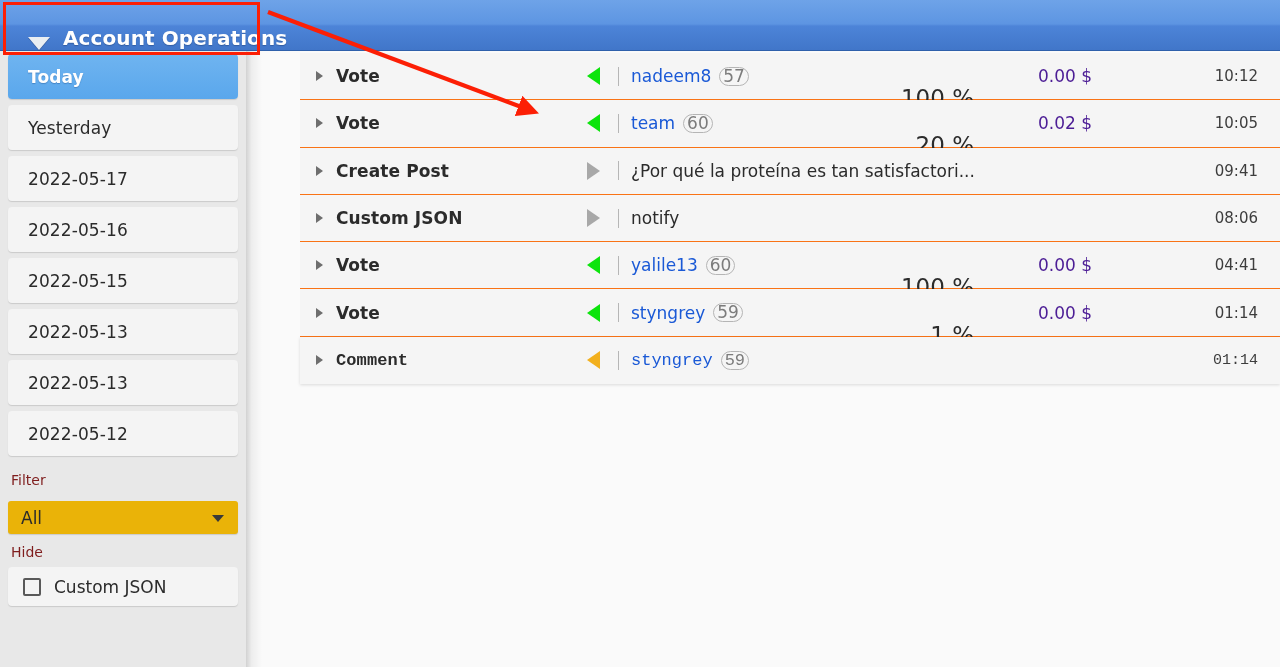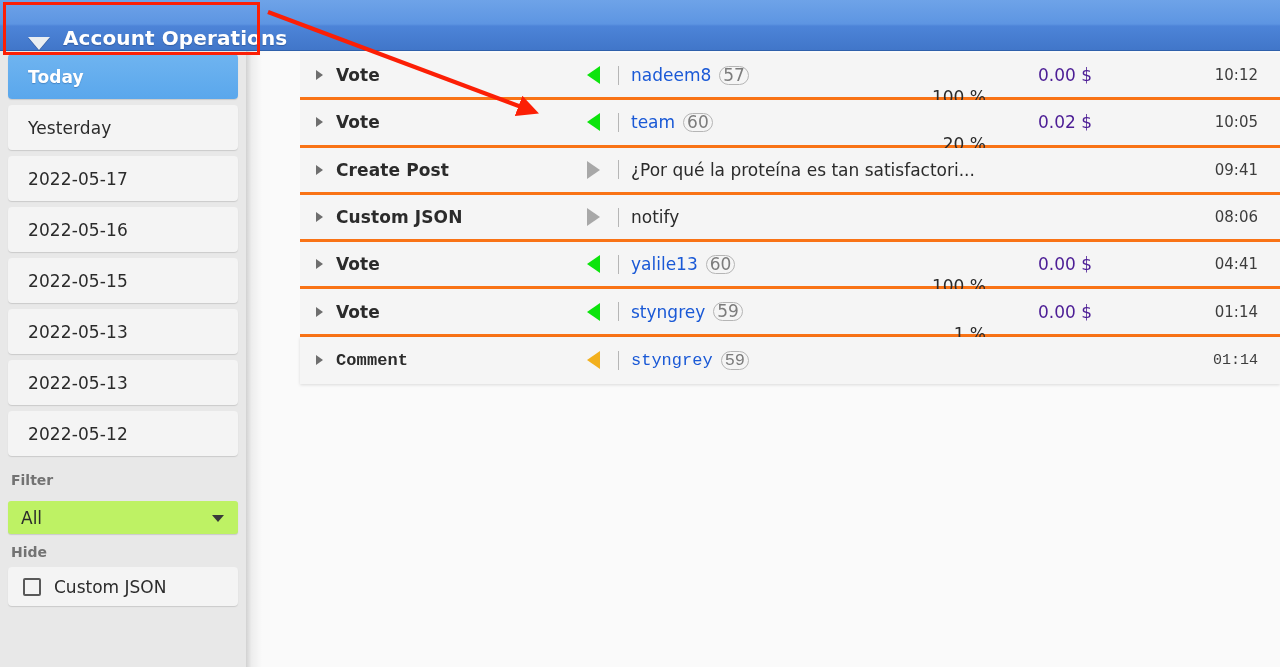--- a/index.html
+++ b/index.html
@@ -94,22 +94,22 @@
   .side-item:first-child { margin-top: 3px; }
   .side-item.selected {
     background: linear-gradient(to bottom, #6fb4f0 0%, #5aa7ec 100%);
     color: #ffffff;
     font-weight: bold;
     text-shadow: 0 1px 1px rgba(30,80,140,.4);
   }
 
   .side-section-label {
     font-size: 14px;
-    font-weight: bold;
-    color: #737373;
+    font-weight: normal;
+    color: #7f1d1d;
     padding: 10px 0 7px 11px;
   }
 
   .seg-group {
     display: flex;
     margin: 0 8px;
     height: 35px;
     border-radius: 3px;
     overflow: hidden;
     box-shadow: 0 1px 1px rgba(0,0,0,.13);
@@ -130,21 +130,21 @@
     color: #ffffff;
     font-weight: bold;
   }
   .seg.s0 { width: 113px; }
   .seg.s1 { width: 56px; }
   .seg.s2 { width: 61px; }
 
   .select-box {
     margin: 6px 8px 0 8px;
     height: 33px;
-    background: #bef264;
+    background: #eab308;
     border-radius: 3px;
     box-shadow: 0 1px 1px rgba(0,0,0,.13);
     display: flex;
     align-items: center;
     padding: 0 12px 0 13px;
     font-size: 17px;
     color: #2b2b2b;
     position: relative;
   }
   .select-caret {
@@ -196,21 +196,21 @@
   }
   .rows {
     position: absolute;
     left: 54px; top: 2px;
     width: 980px;
   }
   .row {
     position: relative;
     height: 47.3px;
     background: #f5f5f5;
-    border-bottom: 3px solid #f97316;
+    border-bottom: 1px solid #f97316;
     display: flex;
     align-items: center;
   }
   .row:last-child {
     border-bottom: none;
     box-shadow: 0 1px 3px rgba(0,0,0,.13);
     font-family: Liberation Mono, monospace;
   }
 
   .disclosure {
@@ -274,23 +274,23 @@
     margin-left: 8px;
     border: 1px solid #b5b5b5;
     border-radius: 10px;
     font-size: 17px;
     color: #7c7c7c;
     line-height: 1;
   }
 
   .pct {
     position: absolute;
-    right: 294px;
+    right: 306px;
     text-align: right;
-    font-size: 17px;
+    font-size: 23px;
     color: #2b2b2b;
     margin-top: 44px;
   }
   .amt {
     position: absolute;
     right: 188px;
     text-align: center;
     font-size: 17px;
     color: #4c1d95;
   }

